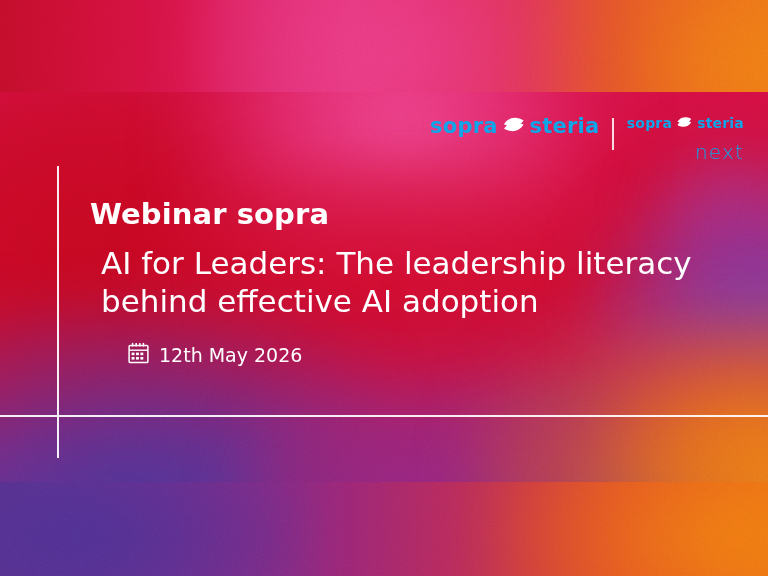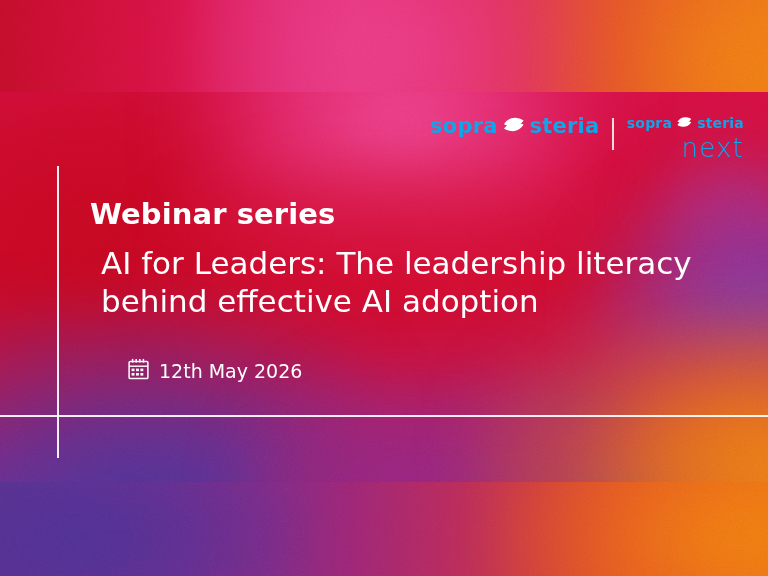--- a/index.html
+++ b/index.html
@@ -180,40 +180,40 @@
   #logo-primary .logo-word{font-size:21px;}
   #logo-next-top .logo-word{font-size:14px;}
   .swirl{display:inline-block;margin:0 4px;}
   #logo-divider{
     width:1.5px;height:32px;margin-top:2px;
     background:rgba(255,255,255,.85);
   }
   #logo-next-block{display:flex;flex-direction:column;align-items:flex-end;gap:1px;}
   #next-word{
     font-family:"DejaVu Sans",sans-serif;
-    font-size:26px;font-weight:300;letter-spacing:1.2px;
-    line-height:1;margin-top:4px;
+    font-size:20px;font-weight:300;letter-spacing:1.2px;
+    line-height:1;margin-top:11px;
   }
 
   
   #text-block{position:absolute;left:90px;top:198px;color:#fff;}
   #eyebrow{
     font-family:"DejaVu Sans",sans-serif;
     font-size:29px;font-weight:700;letter-spacing:.1px;
     line-height:1.15;margin:0 0 14px 0;
   }
   #headline{
     font-family:"DejaVu Sans",sans-serif;
     font-size:31px;font-weight:400;letter-spacing:0;
     line-height:1.20;margin:11px;white-space:pre-line;
   }
 
   
   #meta-row{
-    position:absolute;left:88px;top:358px;
+    position:absolute;left:88px;top:342px;
     display:flex;align-items:center;gap:38px;
     color:#fff;
     padding-left:40px;
   }
   .meta-item{display:flex;align-items:center;gap:10px;}
   .meta-label{
     font-family:"DejaVu Sans",sans-serif;
     font-size:19px;font-weight:400;line-height:1;white-space:nowrap;
   }
   .meta-icon{display:block;}
@@ -292,21 +292,21 @@
           </span>
           <span>steria</span>
         </div>
       </div>
       <div id="next-word">next</div>
     </div>
 
   </div>
 
   <div id="text-block">
-    <div id="eyebrow">Webinar series</div>
+    <div id="eyebrow">Webinar sopra</div>
     <div id="headline">AI for Leaders: The leadership literacy
 behind effective AI adoption</div>
   </div>
 
   <div id="meta-row">
 
     <div class="meta-item">
       <span class="meta-icon">
         <svg width="21" height="22" viewBox="0 0 21 22" aria-hidden="true">
           <rect x="1.1" y="3.4" width="18.8" height="17.2" rx="1.2" fill="none" stroke="#ffffff" stroke-width="1.5"></rect>

